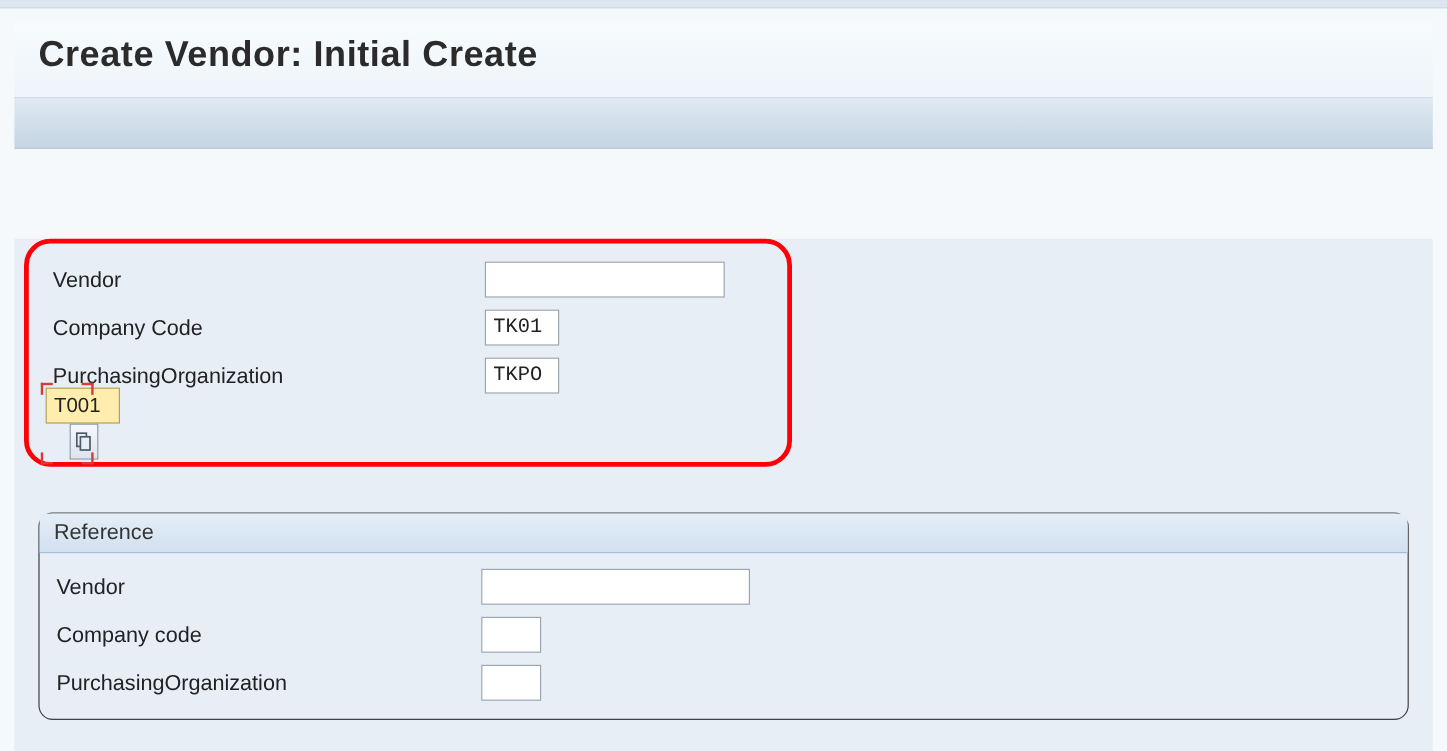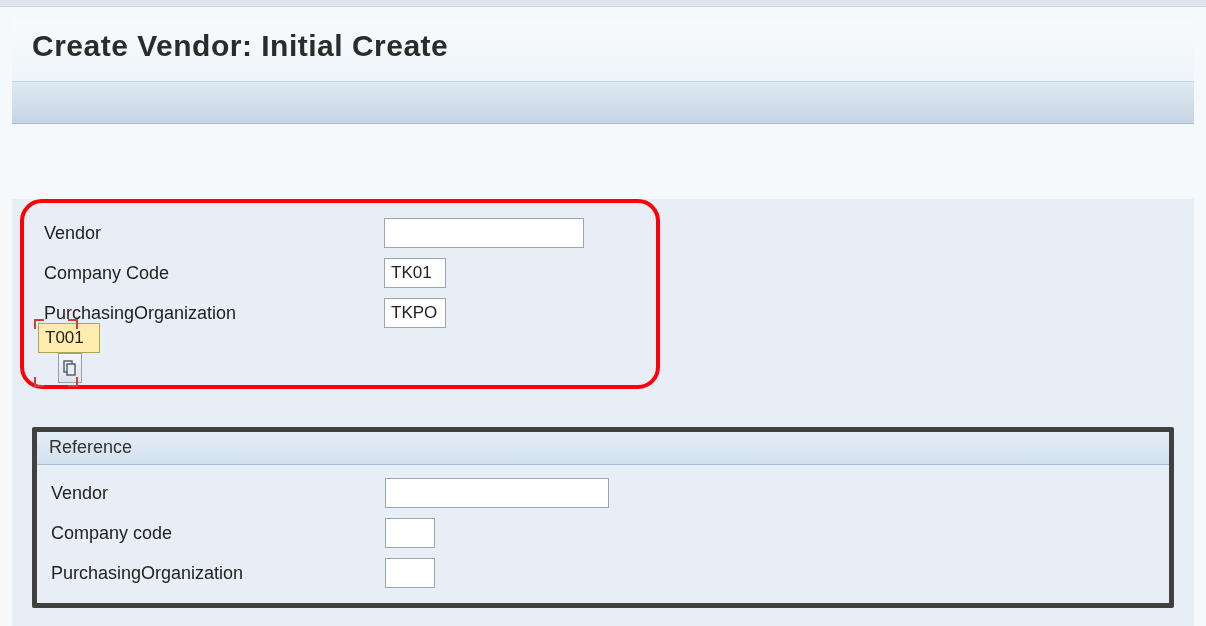--- a/index.html
+++ b/index.html
@@ -50,33 +50,34 @@
     }
     .highlight-box {
       border: 4px solid #ff0008;
       border-radius: 22px;
       width: 640px;
     }
     .form-row {
       display: flex;
       align-items: center;
       height: 40px;
+      gap: 20px;
     }
     .form-label {
       width: 346px;
       font-size: 18px;
       color: #222;
       padding-left: 6px;
     }
     .form-input {
       height: 30px;
       border: 1px solid #9aa6b2;
       background: #ffffff;
       font-size: 17px;
-      font-family: Liberation Sans, sans-serif;
+      font-family: Liberation Mono, monospace;
       padding: 2px 6px;
       color: #222;
     }
     .input-wide { width: 200px; }
     .input-sm { width: 62px; }
     .input-focus-wrap {
       position: relative;
       display: inline-flex;
       align-items: center;
       flex-direction: column;
@@ -113,23 +114,23 @@
       align-items: center;
       justify-content: center;
       cursor: pointer;
     }
     .f4-button svg {
       width: 14px;
       height: 16px;
     }
     .group-box {
       margin: 38px 20px 0 20px;
-      border: 5px solid #404040;
+      border: 1px solid #404040;
       background: #e7eef6;
-      border-radius: 2px;
+      border-radius: 12px;
     }
     .group-header {
       background: linear-gradient(to bottom, #e5eef7 0%, #d2e0ef 100%);
       border-bottom: 1px solid #a8bed6;
       padding: 5px 12px 6px 12px;
       font-size: 18px;
       color: #333;
     }
     .group-body {
       padding: 8px 8px 10px 8px;

